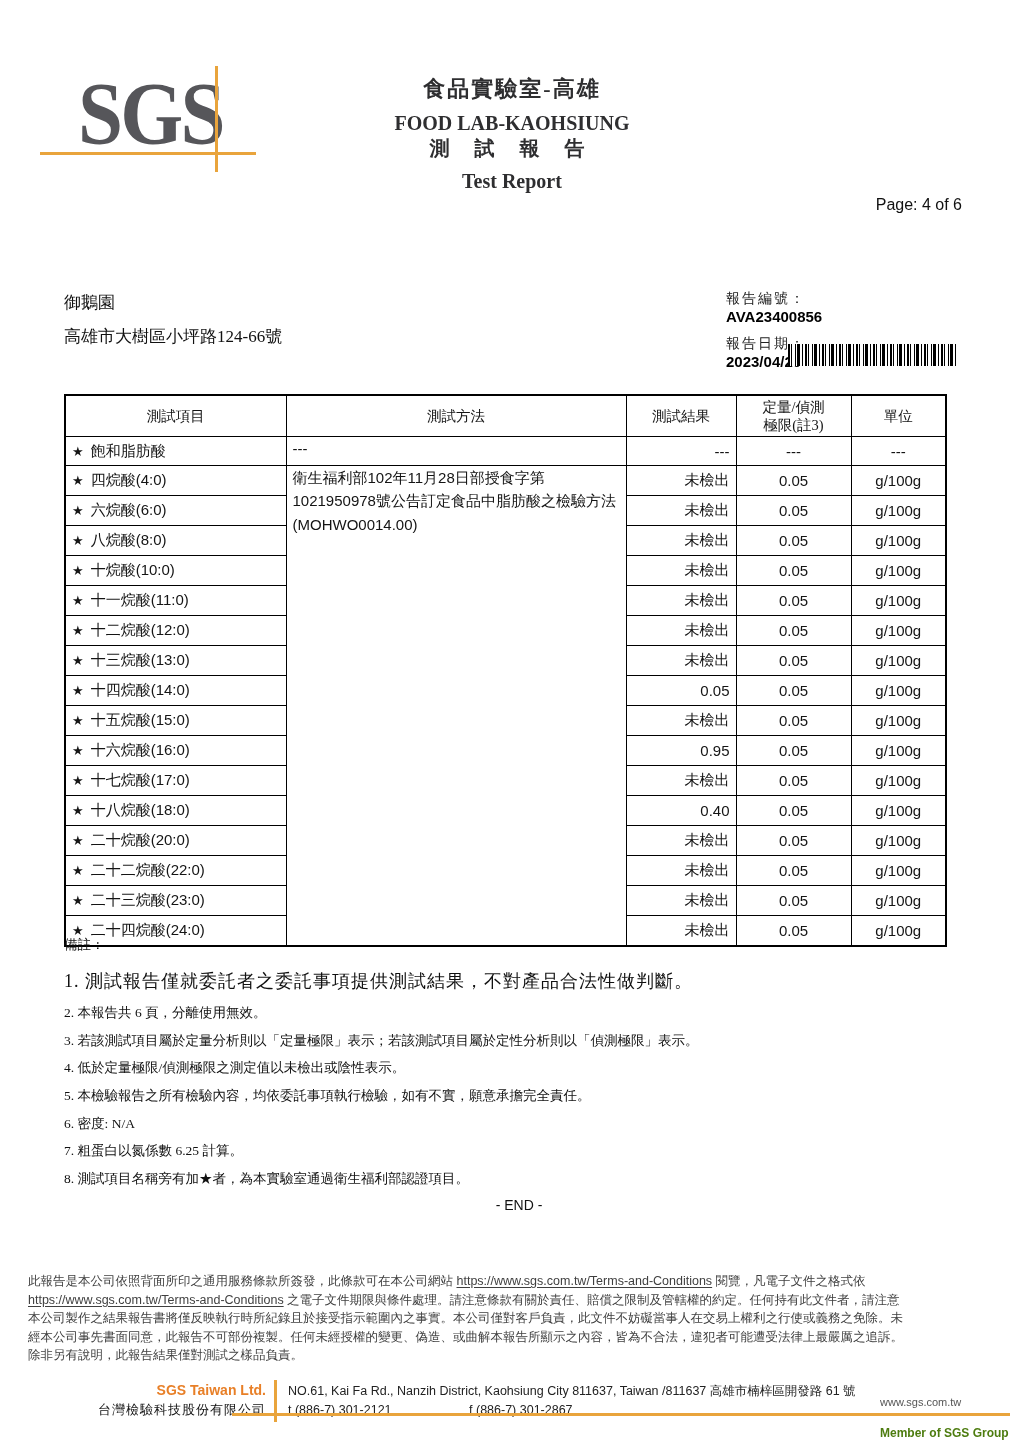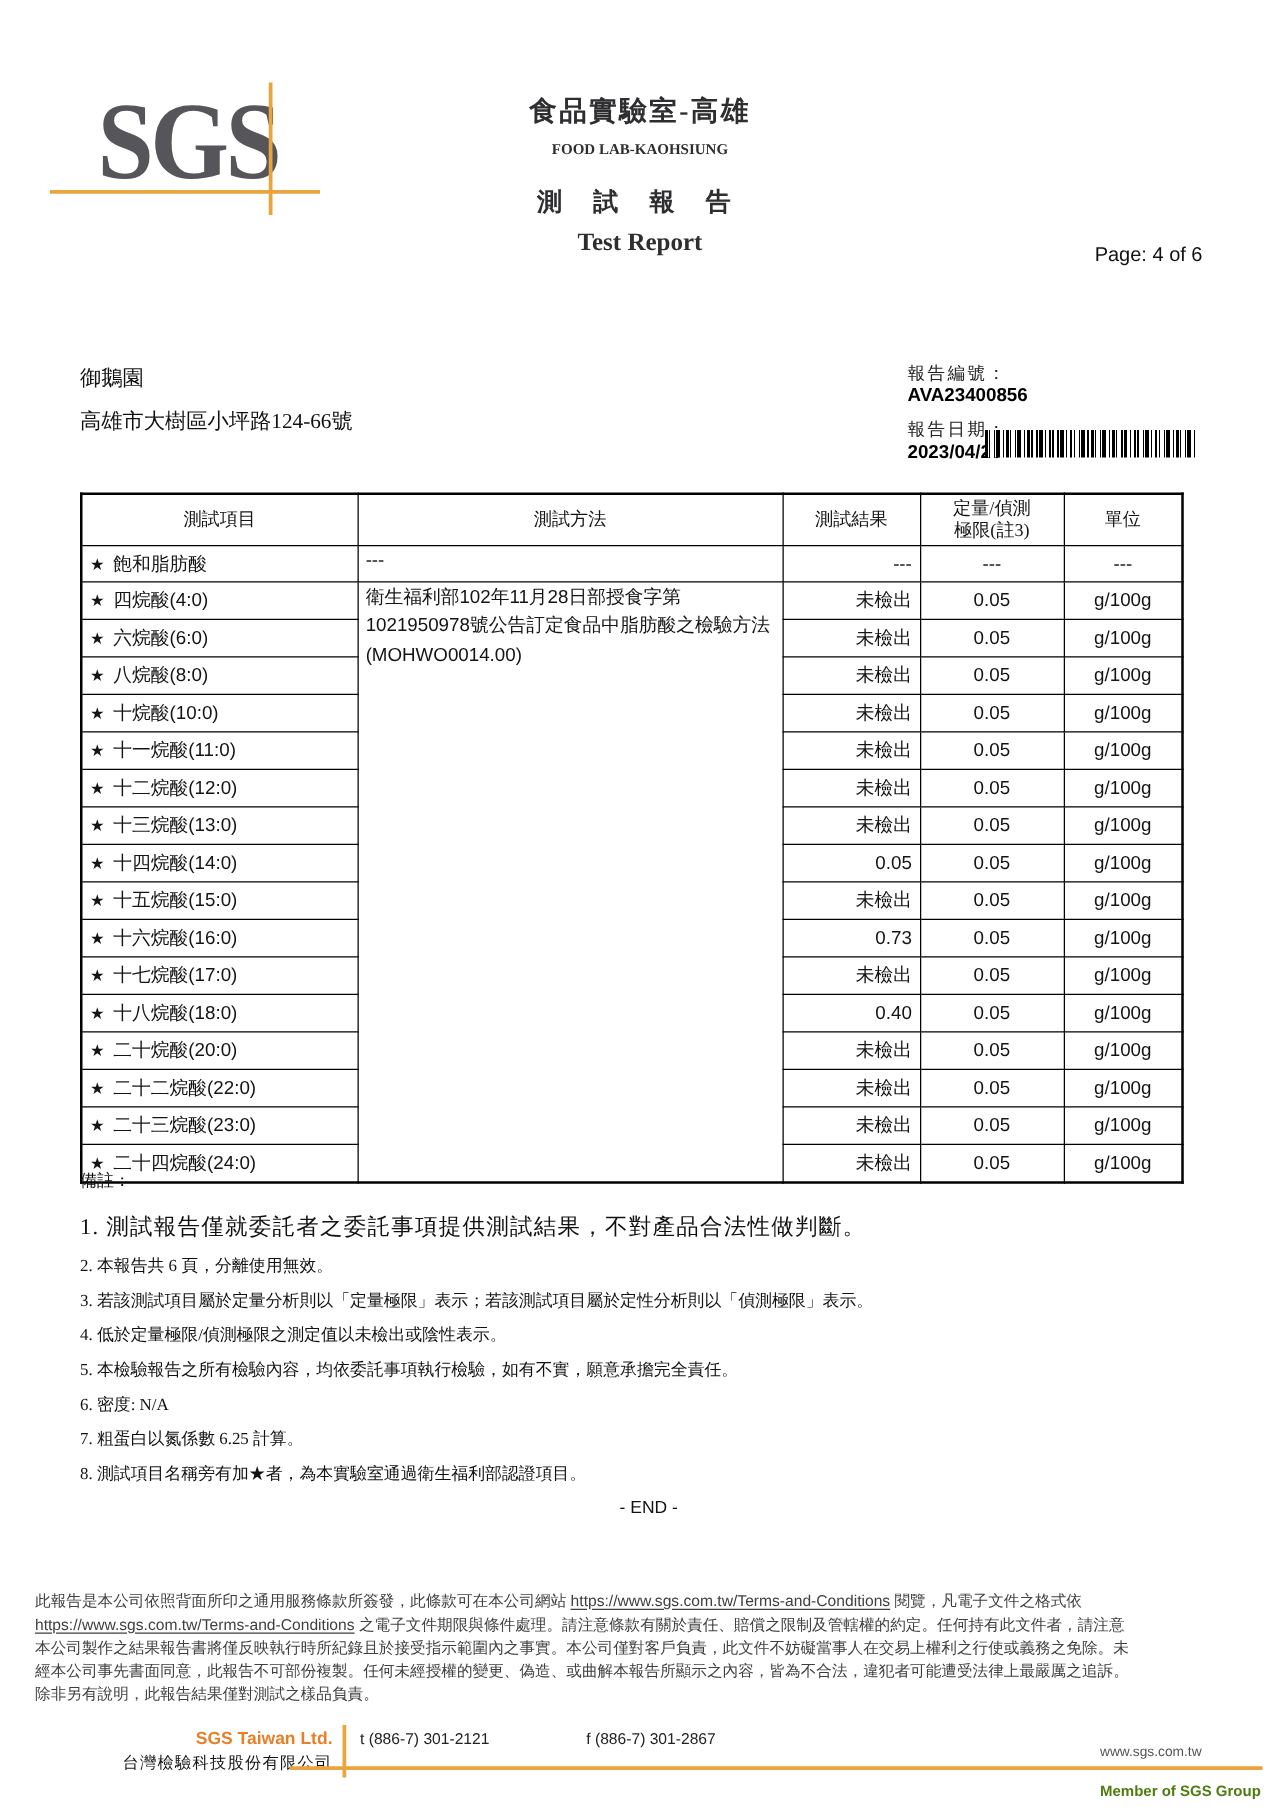--- a/index.html
+++ b/index.html
@@ -15,21 +15,21 @@
     position:absolute; left:78px; top:70px;
     font-size:88px; font-weight:bold; line-height:1; letter-spacing:-3px;
     color:#56565a; transform:scaleX(0.92); transform-origin:left top;
   }
   .logo-hline { position:absolute; left:40px; top:152px; width:216px; height:3px; background:#e9a43c; }
   .logo-vline { position:absolute; left:215px; top:66px; width:3px; height:106px; background:#e9a43c; }
 
   
   .header-titles { position:absolute; left:312px; top:74px; width:400px; text-align:center; color:#2e2e30; }
   .ht-zh   { font-size:22px; font-weight:bold; letter-spacing:2px; margin-bottom:8px; }
-  .ht-en   { font-size:12px; font-weight:bold; margin-bottom:21px; }
+  .ht-en   { font-size:20px; font-weight:bold; margin-bottom:0; }
   .ht-rzh  { font-size:20px; font-weight:bold; letter-spacing:10px; margin-bottom:8px; }
   .ht-ren  { font-size:20px; font-weight:bold; }
   .page-label { position:absolute; right:62px; top:196px; font-size:16px; color:#111; }
 
   
   .client { position:absolute; left:64px; top:286px; font-size:17px; line-height:34px; color:#111; }
   .meta { position:absolute; left:726px; top:290px; width:230px; }
   .meta-row { display:flex; justify-content:space-between; align-items:baseline; margin-bottom:10px;flex-direction:column; }
   .meta-label { font-size:14px; letter-spacing:2px; color:#222; }
   .meta-value { font-size:15px; font-weight:bold; color:#000; }
@@ -197,21 +197,21 @@
           <td class="c-unit">g/100g</td>
         </tr>
         <tr>
           <td class="c-item"><span class="star">★</span>十五烷酸(15:0)</td>
           <td class="c-result">未檢出</td>
           <td class="c-limit">0.05</td>
           <td class="c-unit">g/100g</td>
         </tr>
         <tr>
           <td class="c-item"><span class="star">★</span>十六烷酸(16:0)</td>
-          <td class="c-result">0.73</td>
+          <td class="c-result">0.95</td>
           <td class="c-limit">0.05</td>
           <td class="c-unit">g/100g</td>
         </tr>
         <tr>
           <td class="c-item"><span class="star">★</span>十七烷酸(17:0)</td>
           <td class="c-result">未檢出</td>
           <td class="c-limit">0.05</td>
           <td class="c-unit">g/100g</td>
         </tr>
         <tr>
@@ -269,20 +269,21 @@
       <div>經本公司事先書面同意，此報告不可部份複製。任何未經授權的變更、偽造、或曲解本報告所顯示之內容，皆為不合法，違犯者可能遭受法律上最嚴厲之追訴。</div>
       <div>除非另有說明，此報告結果僅對測試之樣品負責。</div>
     </div>
 
   <div class="f-company">
     <div class="f-company-en">SGS Taiwan Ltd.</div>
     <div class="f-company-zh">台灣檢驗科技股份有限公司</div>
   </div>
   <div class="f-vline"></div>
   <div class="f-addr">
+    <div>NO.61, Kai Fa Rd., Nanzih District, Kaohsiung City 811637, Taiwan /811637 高雄市楠梓區開發路 61 號</div>
     <div class="f-phones">
       <span>t (886-7) 301-2121</span>
       <span>f (886-7) 301-2867</span>
     </div>
   </div>
   <div class="f-hline"></div>
   <div class="f-web">www.sgs.com.tw</div>
   <div class="f-member">Member of SGS Group</div>
 
 </div>

